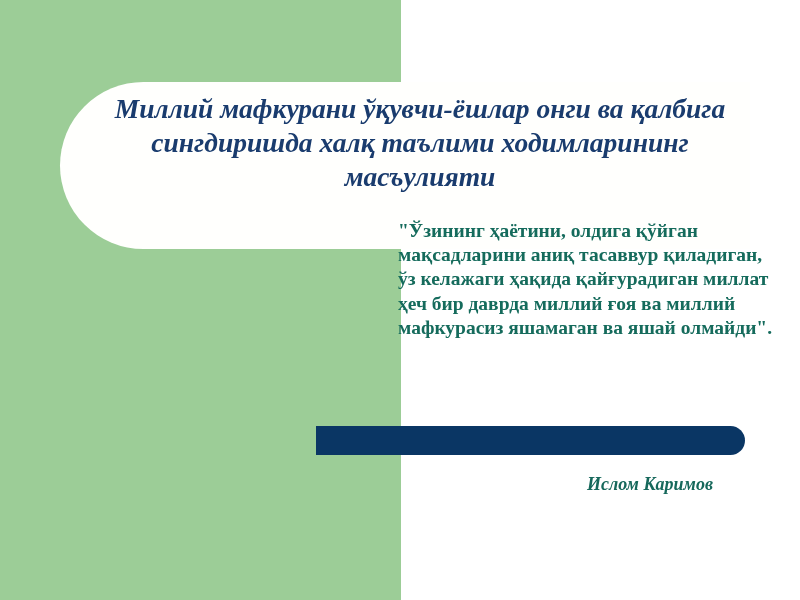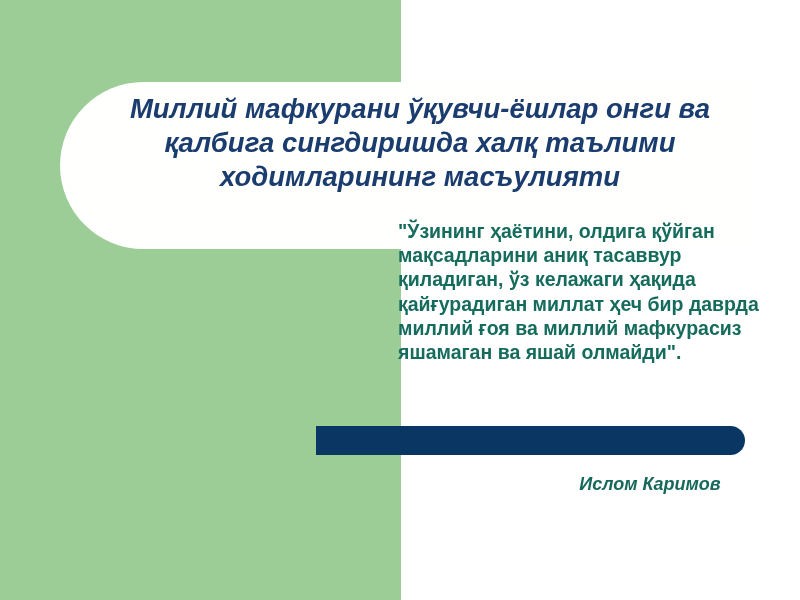--- a/index.html
+++ b/index.html
@@ -7,21 +7,21 @@
     margin: 0;
     padding: 0;
     background: #ffffff;
   }
   #slide {
     position: relative;
     width: 800px;
     height: 600px;
     overflow: hidden;
     background: #ffffff;
-    font-family: Liberation Sans, sans-serif;
+    font-family: Liberation Serif, serif;
   }
 
   
   .green-panel {
     position: absolute;
     left: 0;
     top: 0;
     width: 401px;
     height: 600px;
     background: #9ccd97;

